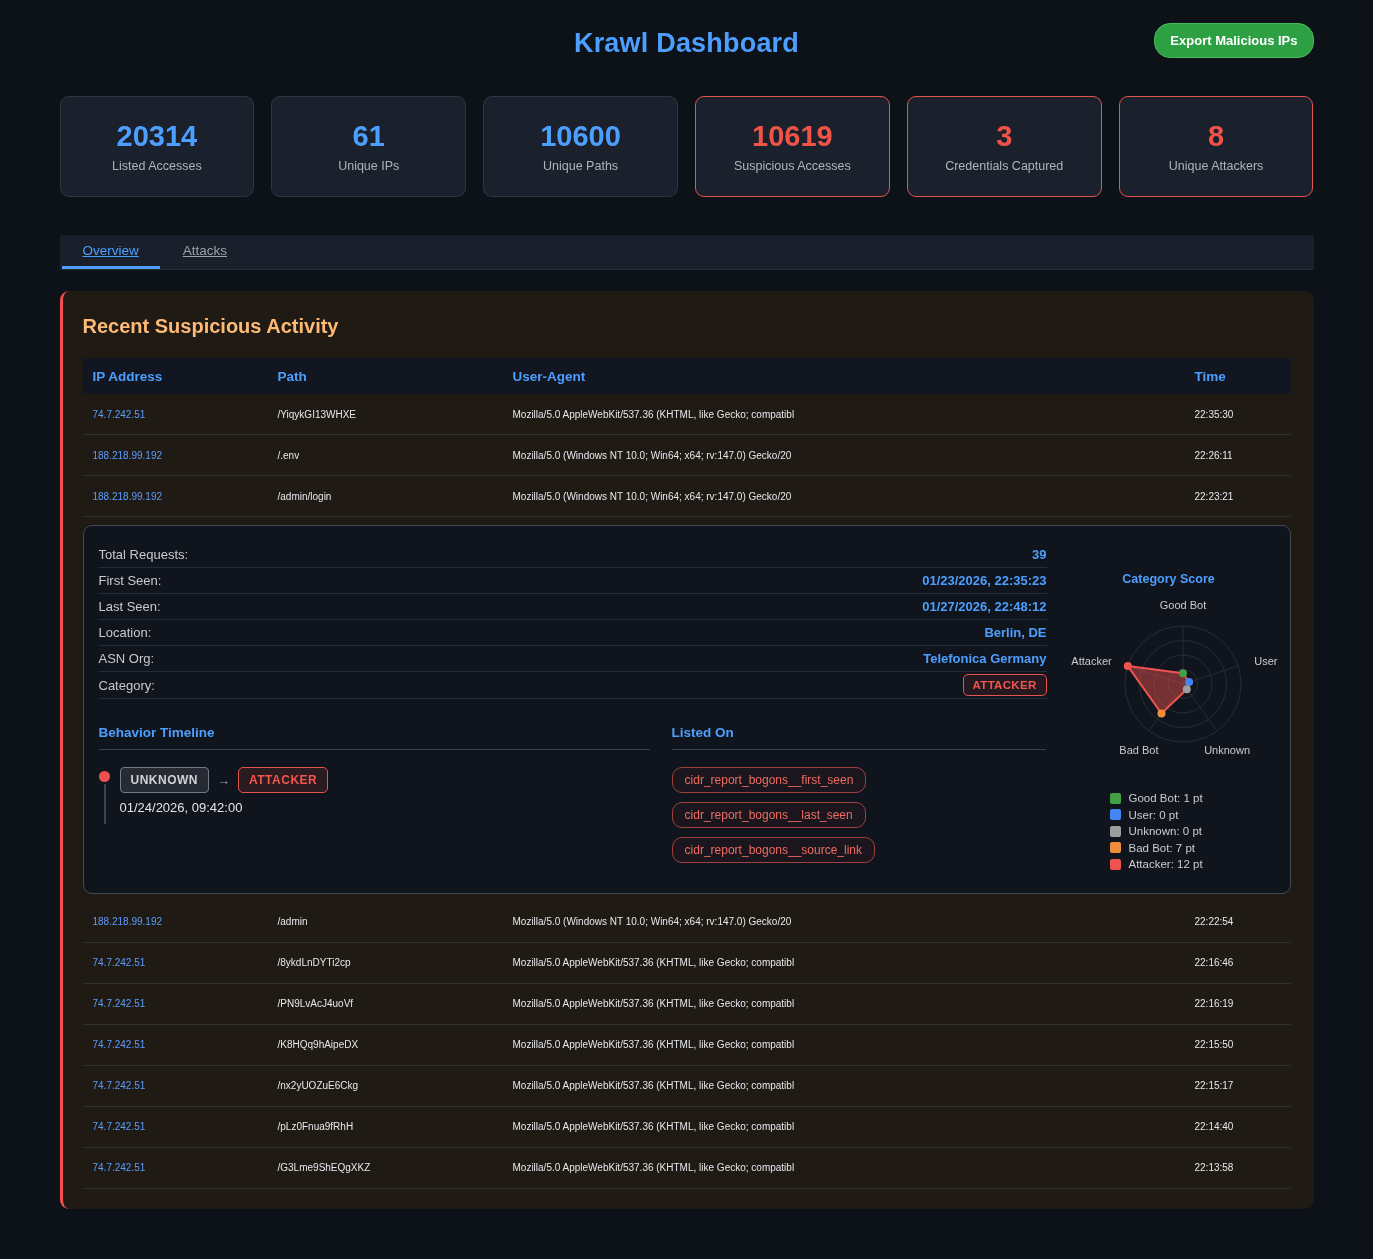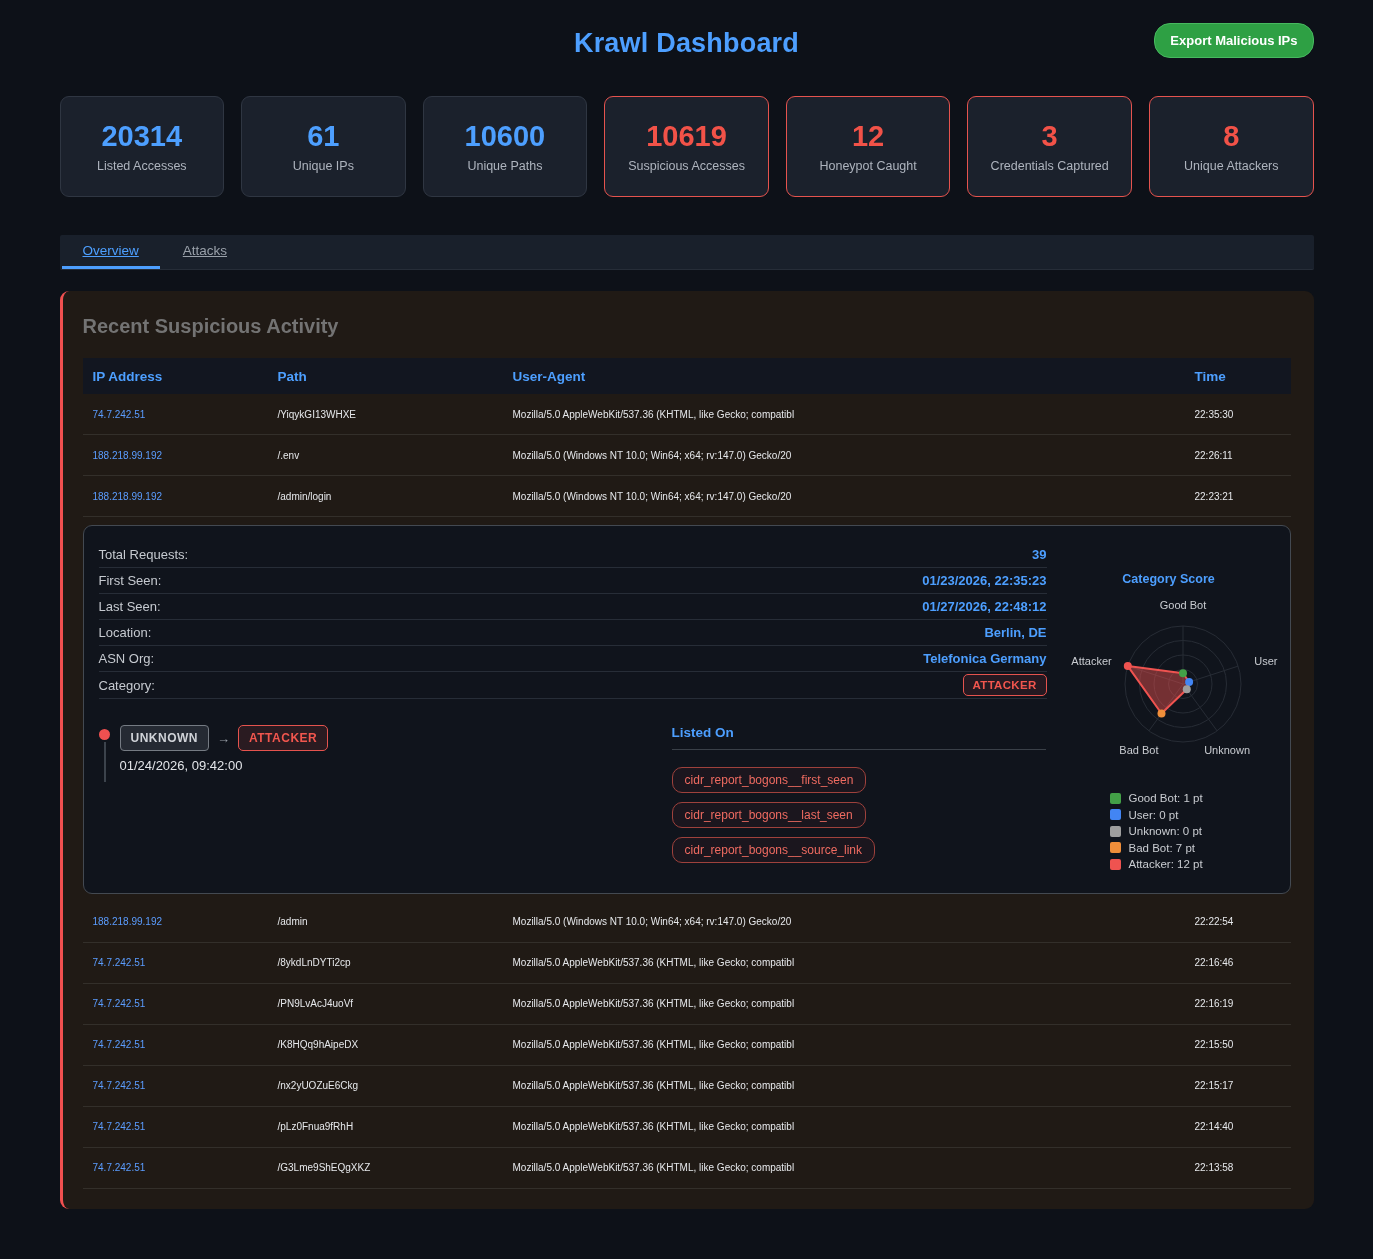--- a/index.html
+++ b/index.html
@@ -47,21 +47,21 @@
     border-bottom:3px solid transparent; margin-left:2px;
   }
   .tab.active { color:#4d9fff; border-bottom-color:#4d9fff; font-weight:normal; }
 
   
   .main-card {
     margin-top:21px; margin-bottom:8px; background:#201a15;
     border-radius:9px; border-left:3px solid #f05050;
     padding:24px 23px 20px 20px; position:relative;
   }
-  .panel-title { color:#737373; font-size:20px; font-weight:bold; margin-bottom:20px; }
+  .panel-title { color:#fdba74; font-size:20px; font-weight:bold; margin-bottom:20px; }
 
   
   .tbl { width:100%; }
   .tbl-head {
     display:grid; grid-template-columns:185px 235px 1fr 106px;
     background:#121620; height:36px; align-items:center;
   }
   .tbl-head > div { color:#4d9fff; font-size:13.5px; font-weight:bold; padding-left:10px; }
   .tbl-row {
     display:grid; grid-template-columns:185px 235px 1fr 106px;
@@ -149,24 +149,20 @@
       </div>
       <div class="stat-card">
         <div class="stat-value">10600</div>
         <div class="stat-label">Unique Paths</div>
       </div>
       <div class="stat-card alert">
         <div class="stat-value">10619</div>
         <div class="stat-label">Suspicious Accesses</div>
       </div>
       <div class="stat-card alert">
-        <div class="stat-value">12</div>
-        <div class="stat-label">Honeypot Caught</div>
-      </div>
-      <div class="stat-card alert">
         <div class="stat-value">3</div>
         <div class="stat-label">Credentials Captured</div>
       </div>
       <div class="stat-card alert">
         <div class="stat-value">8</div>
         <div class="stat-label">Unique Attackers</div>
       </div>
     </div>
 
   <div class="tabbar">
@@ -230,20 +226,21 @@
                 <span class="field-value">Telefonica Germany</span>
               </div>
             </div>
           <div class="field-row">
             <span class="field-label">Category:</span>
             <span class="cat-badge">ATTACKER</span>
           </div>
 
           <div class="sections">
             <div>
+              <div class="section-title">Behavior Timeline</div>
               <div class="timeline-entry">
                 <div class="tl-marker">
                   <div class="tl-dot"></div>
                   <div class="tl-line"></div>
                 </div>
                 <div class="tl-content">
                   <div class="tl-badges">
                     <span class="badge-unknown">UNKNOWN</span>
                     <span class="tl-arrow">→</span>
                     <span class="badge-attacker">ATTACKER</span>

